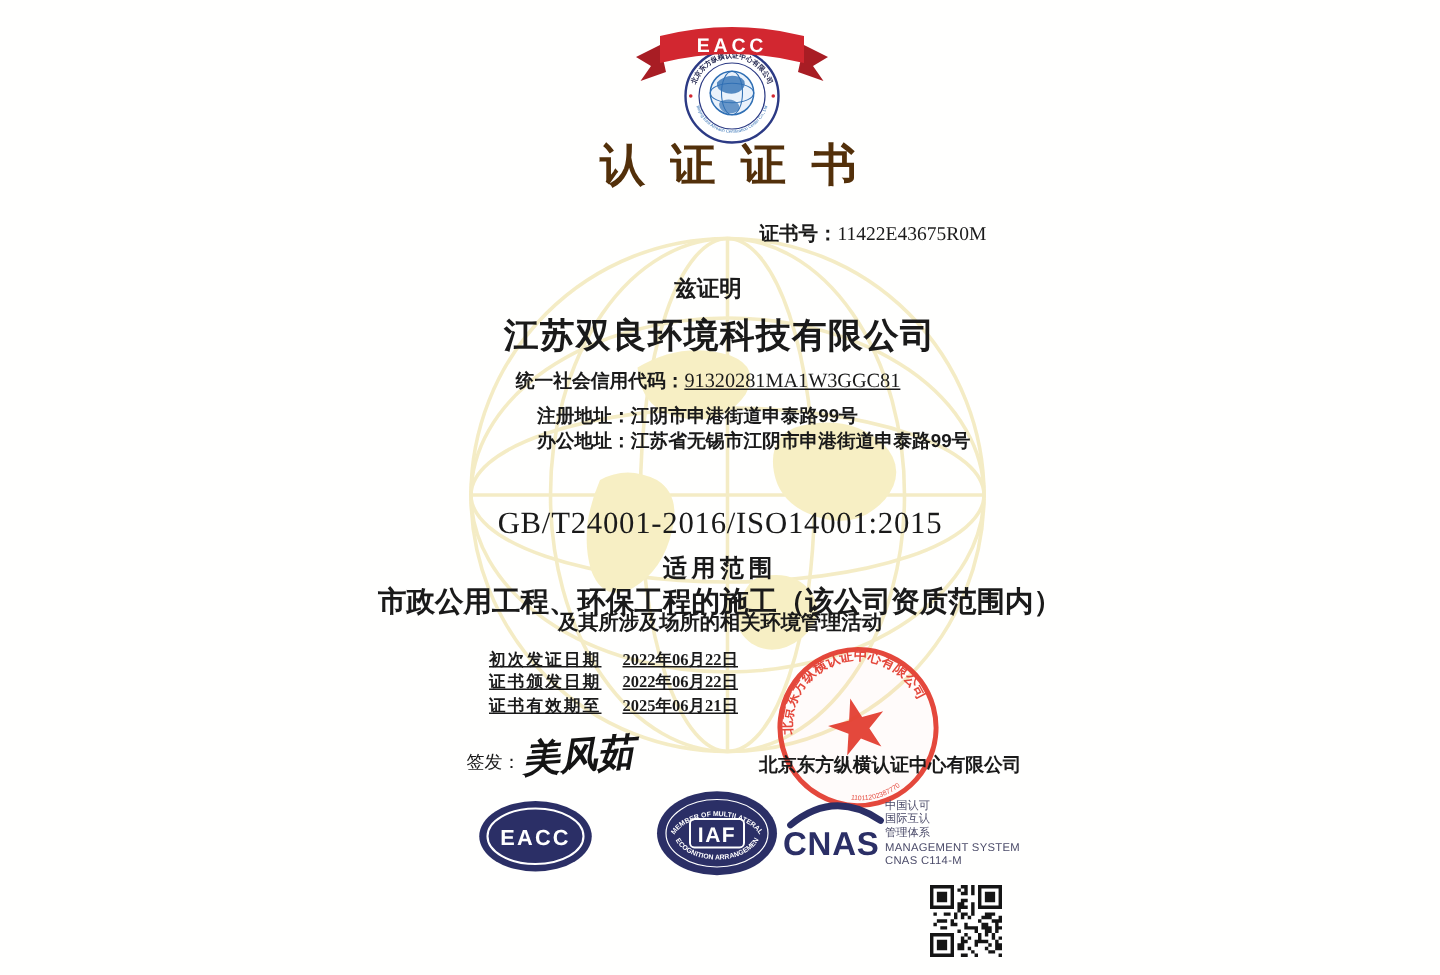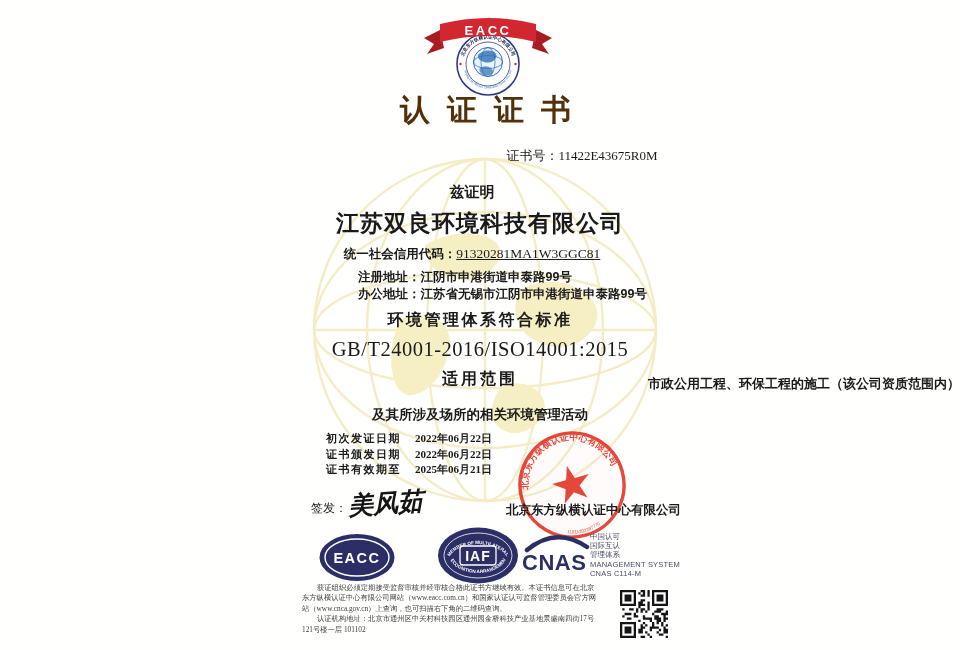--- a/index.html
+++ b/index.html
@@ -20,35 +20,35 @@
   #emblem { left:410px; top:10px; width:156px; height:88px; }
 
   .title {
     top:90px; font-size:30px; font-weight:bold; color:#53300a;
     letter-spacing:17px; transform:translateX(14px);
   }
   .cert-no {
     top:147px; font-size:13px; font-family:"Liberation Serif", serif;
     transform:translateX(92px);
   }
-  .cert-no .lab { font-weight:normal;margin-left:20px; }
+  .cert-no .lab { font-weight:bold;margin-left:20px; }
   .intro { top:183px; font-size:15px; font-weight:bold; transform:translateX(-8px); }
   .company { top:208px; font-size:23px; font-weight:bold; letter-spacing:1px; }
   .credit { top:246px; font-size:12.5px; transform:translateX(-8px); }
   .credit .lab { font-weight:bold; }
   .credit .val { font-family:"Liberation Serif", serif; font-size:13.5px;text-decoration:underline; }
   .addr-block { left:358px; top:269px; font-size:12.5px; font-weight:bold; line-height:17px; white-space:nowrap; }
   .sys-line { top:310px; font-size:16px; font-weight:bold; letter-spacing:2.5px; }
   .standard { top:338px; font-size:20.5px; font-family:"Liberation Serif", serif; letter-spacing:.5px; }
   .scope-title { top:369px; font-size:16px; font-weight:bold; letter-spacing:3px; }
-  .scope-1 { top:375px; font-size:13px; font-weight:bold;text-align:right; }
+  .scope-1 { top:388px; font-size:19px; font-weight:bold; }
   .scope-2 { top:406px; font-size:13.5px; font-weight:bold; }
 
   .dates { left:326px; top:431px; font-family:"Liberation Serif", serif; font-size:11px; font-weight:bold; }
-  .dates .row { display:flex; gap:14px; height:15.5px; align-items:center; white-space:nowrap; }
+  .dates .row { display:flex; gap:14px; height:15.5px; align-items:flex-end; white-space:nowrap;text-decoration:underline; }
   .dates .dlab { letter-spacing:1.5px; }
 
   #seal { left:494px; top:423px; width:156px; height:124px; }
   .sign { left:311px; top:500px; font-size:12px; font-family:"Liberation Serif", serif; }
   .signature {
     left:348px; top:487px; font-size:25px; font-weight:bold;
     font-family:"DejaVu Serif", "Liberation Serif", serif; font-style:italic;
     transform:rotate(-4deg); color:#141414;
   }
   .seal-caption { left:506px; top:502px; font-size:12.5px; font-weight:bold; white-space:nowrap; }
@@ -137,21 +137,20 @@
 
   <div class="abs ctr credit">
     <span class="lab">统一社会信用代码：</span><span class="val">91320281MA1W3GGC81</span>
   </div>
 
   <div class="abs addr-block">
     <div><span>注册地址：</span><span>江阴市申港街道申泰路99号</span></div>
     <div><span>办公地址：</span><span>江苏省无锡市江阴市申港街道申泰路99号</span></div>
   </div>
 
-  <div class="abs ctr sys-line">环境管理体系符合标准</div>
   <div class="abs ctr standard">GB/T24001-2016/ISO14001:2015</div>
   <div class="abs ctr scope-title">适用范围</div>
   <div class="abs ctr scope-1">市政公用工程、环保工程的施工（该公司资质范围内）</div>
   <div class="abs ctr scope-2">及其所涉及场所的相关环境管理活动</div>
 
   <div class="abs dates">
     <div class="row">
       <span class="dlab">初次发证日期</span>
       <span>2022年06月22日</span>
     </div>
@@ -215,26 +214,19 @@
   </svg>
 
   <div class="abs cnas-text">
     <div>中国认可</div>
     <div>国际互认</div>
     <div>管理体系</div>
     <div class="en">MANAGEMENT SYSTEM</div>
     <div class="en">CNAS C114-M</div>
   </div>
 
-  <div class="abs footnote">
-    <div class="indent">获证组织必须定期接受监督审核并经审核合格此证书方继续有效。本证书信息可在北京</div>
-    <div>东方纵横认证中心有限公司网站（www.eacc.com.cn）和国家认证认可监督管理委员会官方网</div>
-    <div>站（www.cnca.gov.cn）上查询，也可扫描右下角的二维码查询。</div>
-    <div class="indent">认证机构地址：北京市通州区中关村科技园区通州园金桥科技产业基地景盛南四街17号</div>
-    <div>121号楼一层 101102</div>
-  </div>
 
   <svg id="qr" class="abs" viewBox="0 0 46.2 46.2">
     <rect x="0" y="0" width="46.2" height="46.2" fill="#ffffff"></rect>
     <path id="qr-path" fill="#151515" d="M19.80,0.00h2.2v2.2h-2.2zM22.00,0.00h2.2v2.2h-2.2zM26.40,0.00h2.2v2.2h-2.2zM17.60,2.20h2.2v2.2h-2.2zM22.00,2.20h2.2v2.2h-2.2zM26.40,2.20h2.2v2.2h-2.2zM19.80,4.40h2.2v2.2h-2.2zM22.00,4.40h2.2v2.2h-2.2zM26.40,4.40h2.2v2.2h-2.2zM19.80,8.80h2.2v2.2h-2.2zM22.00,8.80h2.2v2.2h-2.2zM17.60,11.00h2.2v2.2h-2.2zM19.80,11.00h2.2v2.2h-2.2zM26.40,11.00h2.2v2.2h-2.2zM17.60,13.20h2.2v2.2h-2.2zM19.80,13.20h2.2v2.2h-2.2zM22.00,13.20h2.2v2.2h-2.2zM26.40,13.20h2.2v2.2h-2.2zM17.60,15.40h2.2v2.2h-2.2zM26.40,15.40h2.2v2.2h-2.2zM2.20,17.60h2.2v2.2h-2.2zM8.80,17.60h2.2v2.2h-2.2zM11.00,17.60h2.2v2.2h-2.2zM15.40,17.60h2.2v2.2h-2.2zM19.80,17.60h2.2v2.2h-2.2zM22.00,17.60h2.2v2.2h-2.2zM26.40,17.60h2.2v2.2h-2.2zM35.20,17.60h2.2v2.2h-2.2zM37.40,17.60h2.2v2.2h-2.2zM39.60,17.60h2.2v2.2h-2.2zM15.40,19.80h2.2v2.2h-2.2zM19.80,19.80h2.2v2.2h-2.2zM24.20,19.80h2.2v2.2h-2.2zM33.00,19.80h2.2v2.2h-2.2zM35.20,19.80h2.2v2.2h-2.2zM37.40,19.80h2.2v2.2h-2.2zM44.00,19.80h2.2v2.2h-2.2zM4.40,22.00h2.2v2.2h-2.2zM6.60,22.00h2.2v2.2h-2.2zM8.80,22.00h2.2v2.2h-2.2zM13.20,22.00h2.2v2.2h-2.2zM30.80,22.00h2.2v2.2h-2.2zM39.60,22.00h2.2v2.2h-2.2zM41.80,22.00h2.2v2.2h-2.2zM44.00,22.00h2.2v2.2h-2.2zM2.20,24.20h2.2v2.2h-2.2zM13.20,24.20h2.2v2.2h-2.2zM15.40,24.20h2.2v2.2h-2.2zM22.00,24.20h2.2v2.2h-2.2zM33.00,24.20h2.2v2.2h-2.2zM35.20,24.20h2.2v2.2h-2.2zM41.80,24.20h2.2v2.2h-2.2zM6.60,26.40h2.2v2.2h-2.2zM8.80,26.40h2.2v2.2h-2.2zM22.00,26.40h2.2v2.2h-2.2zM24.20,26.40h2.2v2.2h-2.2zM26.40,26.40h2.2v2.2h-2.2zM28.60,26.40h2.2v2.2h-2.2zM33.00,26.40h2.2v2.2h-2.2zM35.20,26.40h2.2v2.2h-2.2zM37.40,26.40h2.2v2.2h-2.2zM41.80,26.40h2.2v2.2h-2.2zM44.00,26.40h2.2v2.2h-2.2zM17.60,28.60h2.2v2.2h-2.2zM28.60,28.60h2.2v2.2h-2.2zM35.20,28.60h2.2v2.2h-2.2zM37.40,28.60h2.2v2.2h-2.2zM41.80,28.60h2.2v2.2h-2.2zM22.00,30.80h2.2v2.2h-2.2zM30.80,30.80h2.2v2.2h-2.2zM35.20,30.80h2.2v2.2h-2.2zM39.60,30.80h2.2v2.2h-2.2zM19.80,33.00h2.2v2.2h-2.2zM24.20,33.00h2.2v2.2h-2.2zM30.80,33.00h2.2v2.2h-2.2zM39.60,33.00h2.2v2.2h-2.2zM44.00,33.00h2.2v2.2h-2.2zM19.80,35.20h2.2v2.2h-2.2zM22.00,35.20h2.2v2.2h-2.2zM28.60,35.20h2.2v2.2h-2.2zM30.80,35.20h2.2v2.2h-2.2zM33.00,35.20h2.2v2.2h-2.2zM35.20,35.20h2.2v2.2h-2.2zM41.80,35.20h2.2v2.2h-2.2zM17.60,37.40h2.2v2.2h-2.2zM19.80,37.40h2.2v2.2h-2.2zM28.60,37.40h2.2v2.2h-2.2zM37.40,37.40h2.2v2.2h-2.2zM41.80,37.40h2.2v2.2h-2.2zM44.00,37.40h2.2v2.2h-2.2zM17.60,39.60h2.2v2.2h-2.2zM19.80,39.60h2.2v2.2h-2.2zM24.20,39.60h2.2v2.2h-2.2zM35.20,39.60h2.2v2.2h-2.2zM41.80,39.60h2.2v2.2h-2.2zM44.00,39.60h2.2v2.2h-2.2zM26.40,41.80h2.2v2.2h-2.2zM37.40,41.80h2.2v2.2h-2.2zM39.60,41.80h2.2v2.2h-2.2zM19.80,44.00h2.2v2.2h-2.2zM22.00,44.00h2.2v2.2h-2.2zM28.60,44.00h2.2v2.2h-2.2zM44.00,44.00h2.2v2.2h-2.2zM0,0h15.400000000000002v2.2h-15.400000000000002zM0,13.200000000000001h15.400000000000002v2.2h-15.400000000000002zM0,2.2h2.2v11h-2.2zM13.200000000000001,2.2h2.2v11h-2.2zM4.4,4.4h6.6000000000000005v6.6000000000000005h-6.6000000000000005zM30.800000000000004,0h15.400000000000002v2.2h-15.400000000000002zM30.800000000000004,13.200000000000001h15.400000000000002v2.2h-15.400000000000002zM30.800000000000004,2.2h2.2v11h-2.2zM44,2.2h2.2v11h-2.2zM35.2,4.4h6.6000000000000005v6.6000000000000005h-6.6000000000000005zM0,30.800000000000004h15.400000000000002v2.2h-15.400000000000002zM0,44h15.400000000000002v2.2h-15.400000000000002zM0,33h2.2v11h-2.2zM13.200000000000001,33h2.2v11h-2.2zM4.4,35.2h6.6000000000000005v6.6000000000000005h-6.6000000000000005z"></path>
   </svg>
 
 </div>
 
 </body></html>

